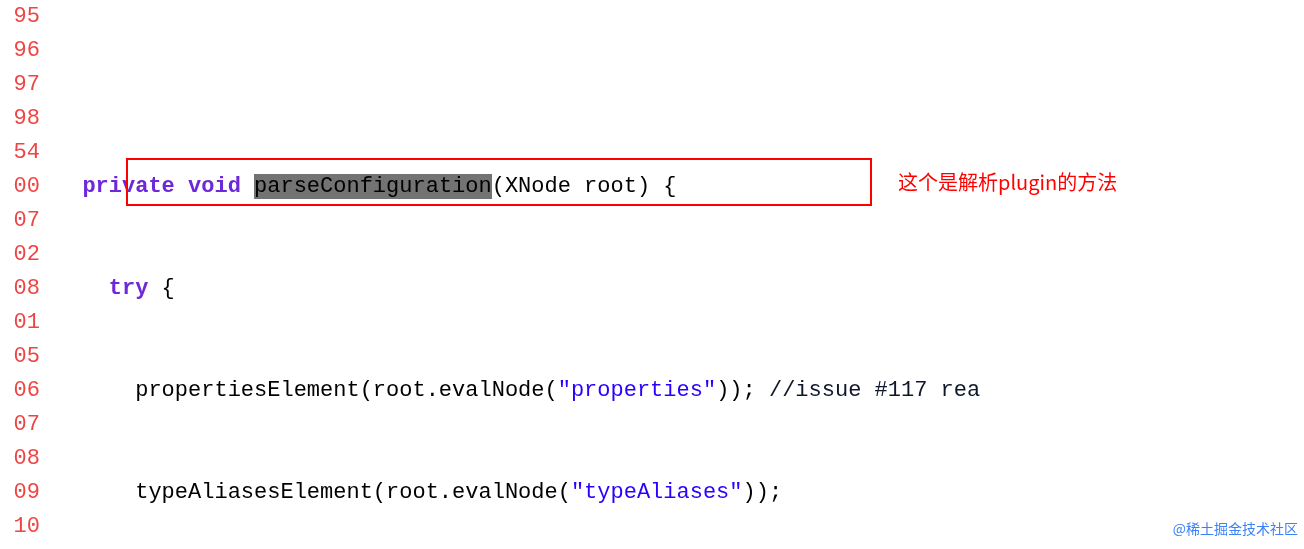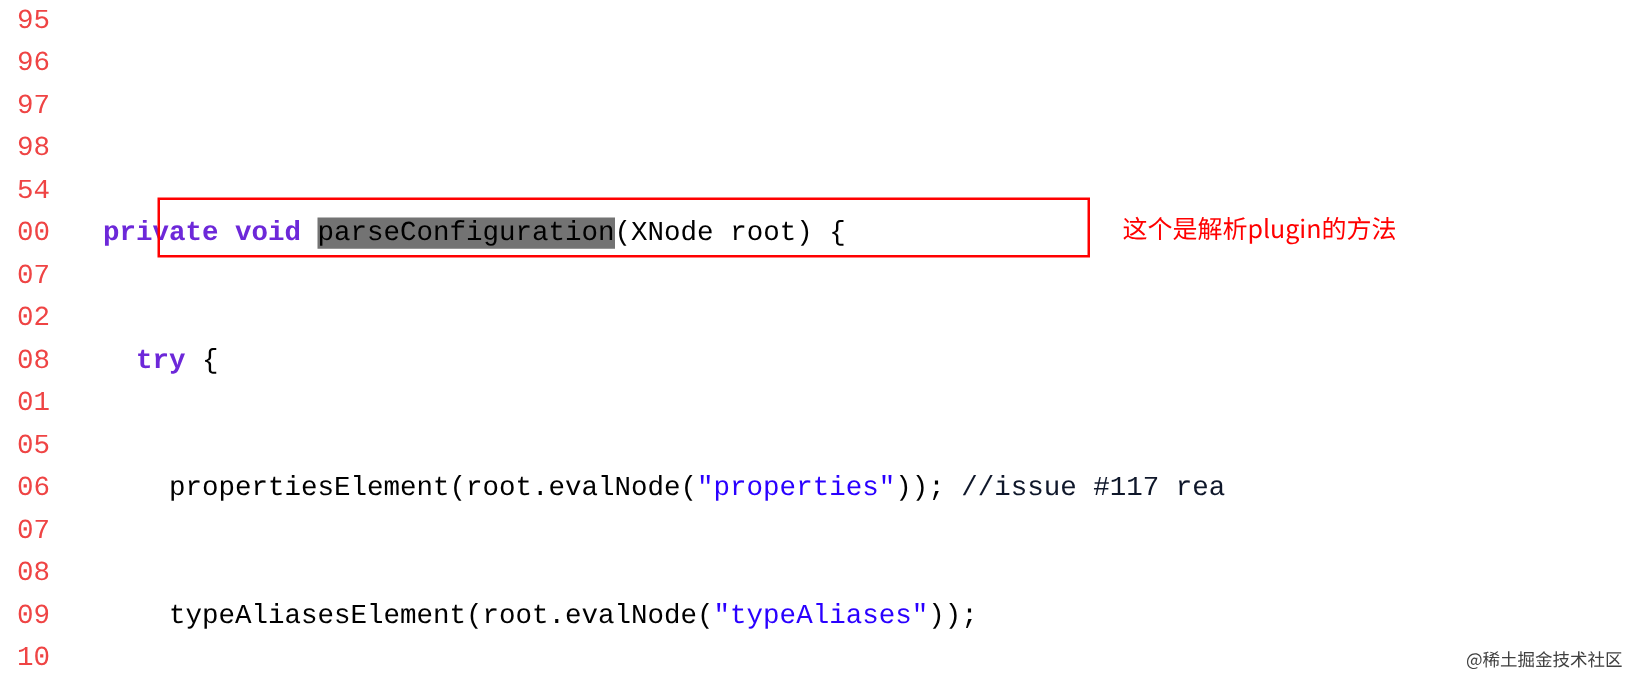--- a/index.html
+++ b/index.html
@@ -7,21 +7,21 @@
   .gutter{width:46px;text-align:right;color:#ef4444;user-select:none;padding-top:0;}
   .gutter div{height:34px;padding-right:6px;}
   .code{padding-left:10px;white-space:pre;position:relative;}
   .code div.line{height:34px;}
   .kw{color:#6d28d9;font-weight:bold;}
   .method-decl{background:#737373;}
   .str{color:#2a00ff;}
   .cm{color:#0f172a;}
   .highlight-box{position:absolute;border:2px solid #ff0000;pointer-events:none;}
   .annotation{position:absolute;color:#ff0000;font-family:"Microsoft YaHei","Noto Sans CJK SC",sans-serif;font-size:20px;}
-  .watermark{position:absolute;right:6px;bottom:4px;color:#404040;font-family:"Microsoft YaHei","Noto Sans CJK SC",sans-serif;font-size:14px;margin-top:32px;}
+  .watermark{position:absolute;right:6px;bottom:4px;color:#3b82f6;font-family:"Microsoft YaHei","Noto Sans CJK SC",sans-serif;font-size:14px;margin-top:32px;}
 </style>
 </head>
 <body>
 
 <div class="editor">
   <div class="gutter">
     <div>95</div>
     <div>96</div>
     <div>97</div>
     <div>98</div>

